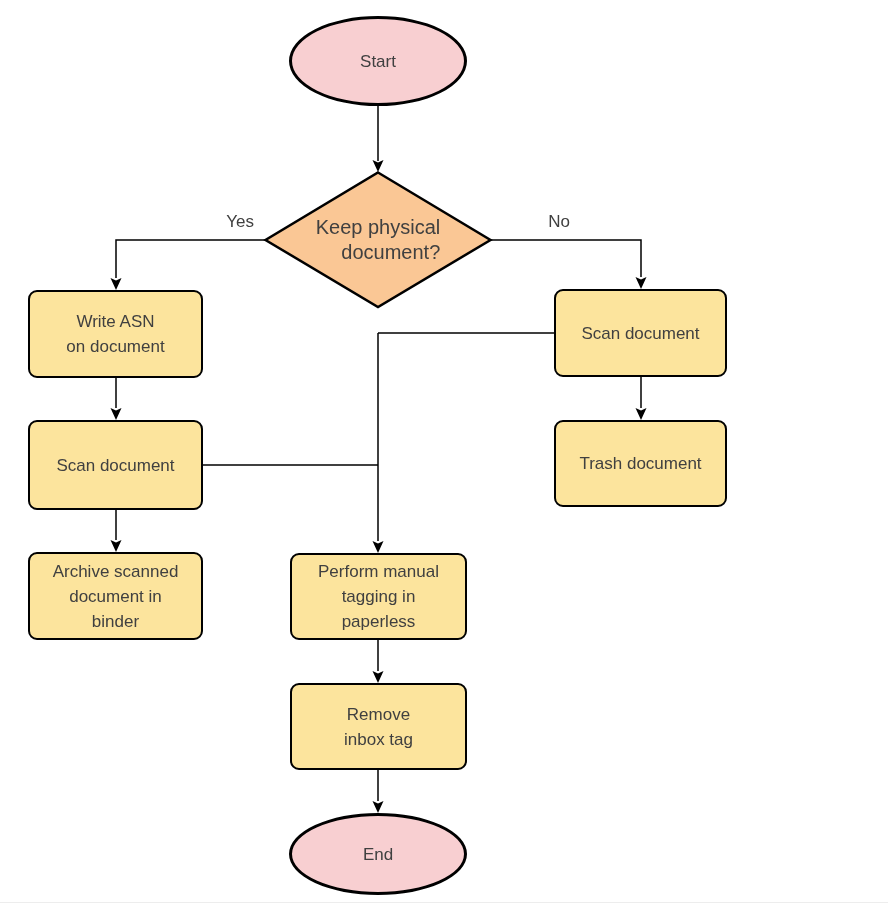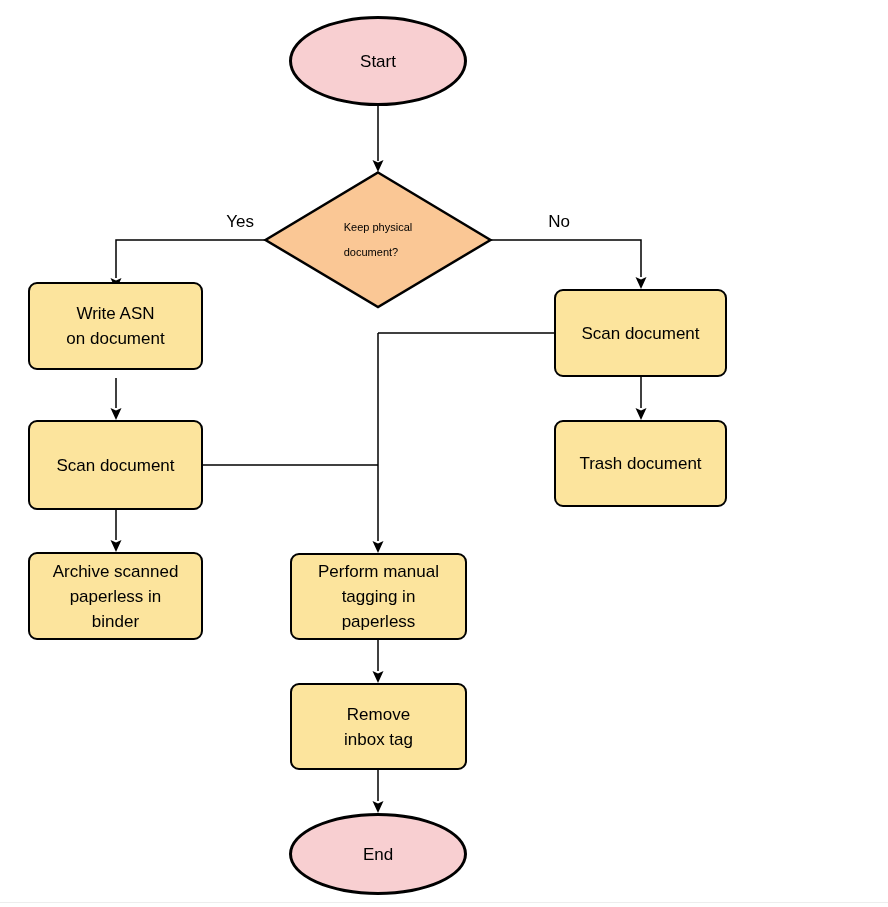--- a/index.html
+++ b/index.html
@@ -2,21 +2,21 @@
 <html style="--terminal-fill: #F8CFD1; --decision-fill: #FAC795; --process-fill: #FCE49D; --stroke-color: #000000;"><head>
 <meta charset="utf-8">
 <style>
   html, body { margin: 0; padding: 0; background: #ffffff; }
   .canvas {
     position: relative;
     width: 888px;
     height: 907px;
     background: #ffffff;
     font-family: "Liberation Sans", "DejaVu Sans", sans-serif;
-    color: #000000;
+    color: #404040;
     overflow: hidden;
   }
   .edges-layer { position: absolute; left: 0; top: 0; }
   .edge-line { stroke: var(--stroke-color, #000); stroke-width: 1.5; fill: none; }
   .arrowhead { fill: var(--stroke-color, #000); stroke: none; }
   .diamond { fill: var(--decision-fill, #FAC795); stroke: var(--stroke-color, #000); stroke-width: 2.5; }
   .node {
     position: absolute;
     box-sizing: border-box;
     display: flex;
@@ -33,23 +33,23 @@
   .terminal {
     border-radius: 50%;
     background: var(--terminal-fill, #F8CFD1);
     border-width: 3px;
   }
   .decision-label {
     position: absolute;
     display: flex;
     align-items: center;
     justify-content: center;
-    text-align: left;
+    text-align: right;
     white-space: pre-line;
-    font-size: 11px;
+    font-size: 20px;
     line-height: 25px;
   }
   .edge-label {
     position: absolute;
     font-size: 17px;
     line-height: 20px;
     text-align: right;
   }
   .note {
     position: absolute;
@@ -124,27 +124,27 @@
 
   <div class="node terminal" style="left:289px; top:16px; width:178px; height:90px;">Start</div>
 
   <div class="decision-label" style="left:298px; top:214px; width:160px; height:52px;">Keep physical
 document?</div>
 
   <div class="edge-label" style="left:204px; top:212px; width:50px;">Yes</div>
 
   <div class="edge-label" style="left:520px; top:212px; width:50px;">No</div>
 
-  <div class="node" style="left:28px; top:282px; width:175px; height:88px;">Write ASN
+  <div class="node" style="left:28px; top:290px; width:175px; height:88px;">Write ASN
 on document</div>
 
   <div class="node" style="left:28px; top:420px; width:175px; height:90px;">Scan document</div>
 
   <div class="node" style="left:28px; top:552px; width:175px; height:88px;">Archive scanned
-paperless in
+document in
 binder</div>
 
   <div class="node" style="left:554px; top:289px; width:173px; height:88px;">Scan document</div>
 
   <div class="node" style="left:554px; top:420px; width:173px; height:87px;">Trash document</div>
 
   <div class="node" style="left:290px; top:553px; width:177px; height:87px;">Perform manual
 tagging in
 paperless</div>
 

